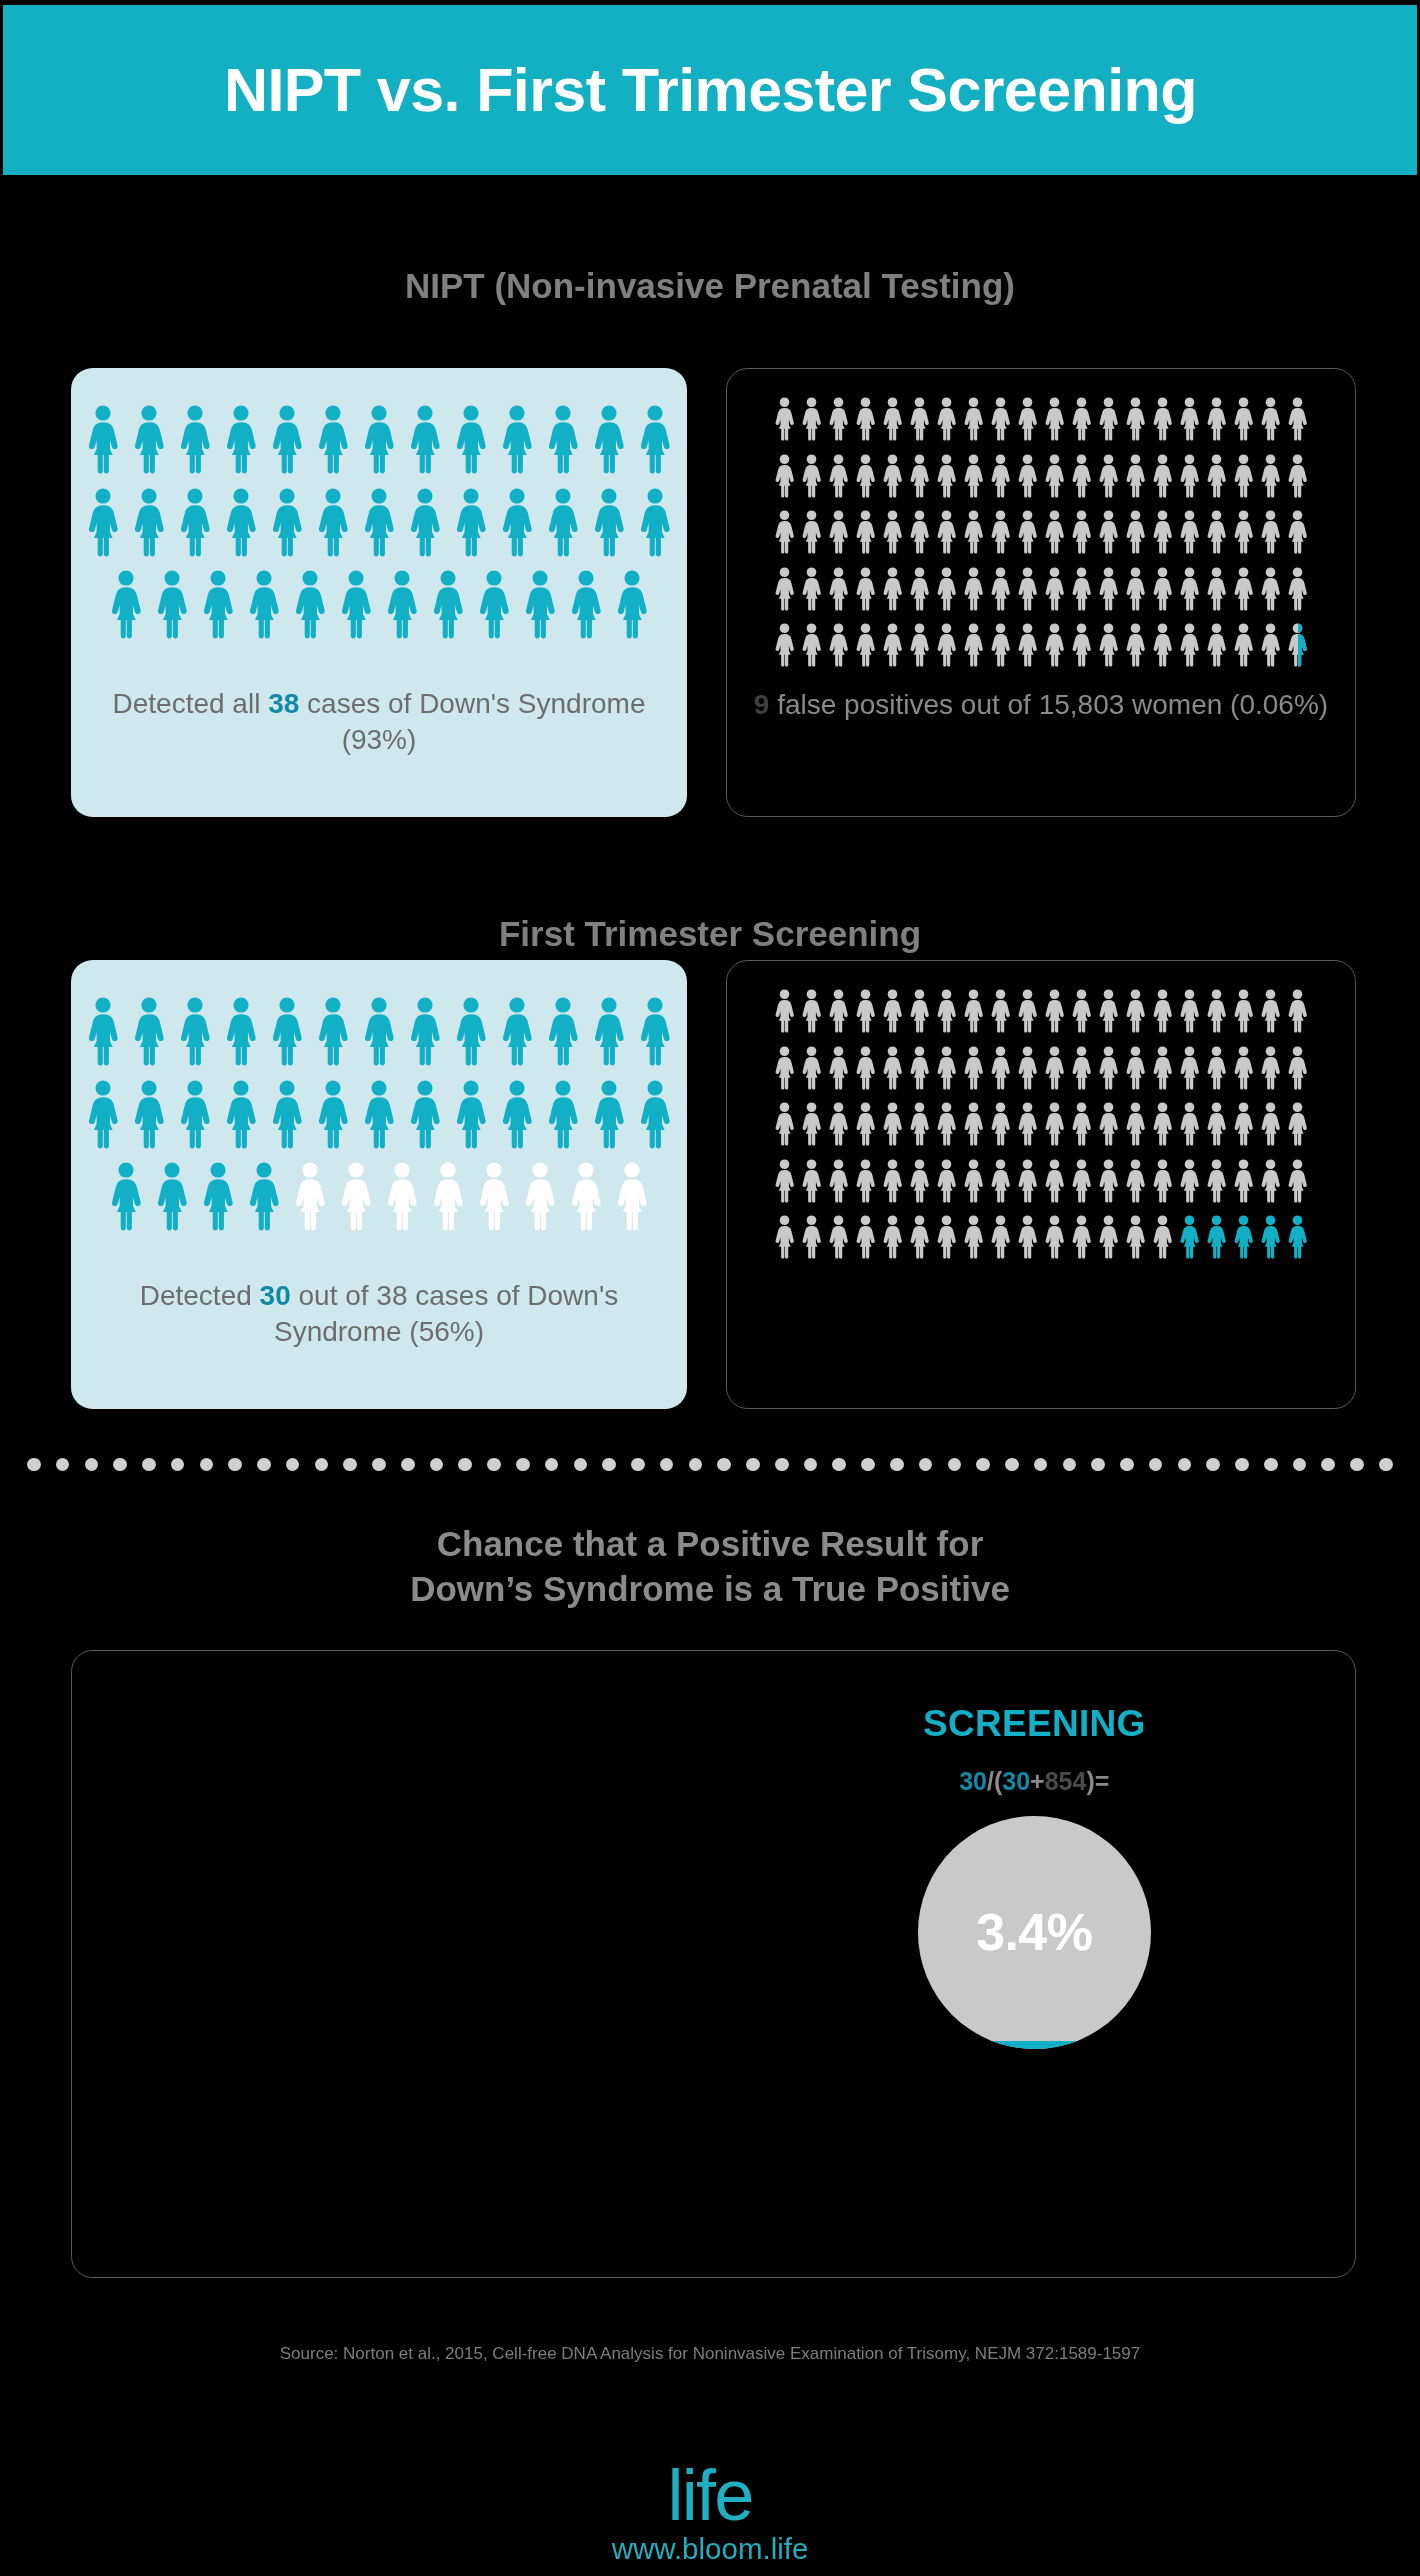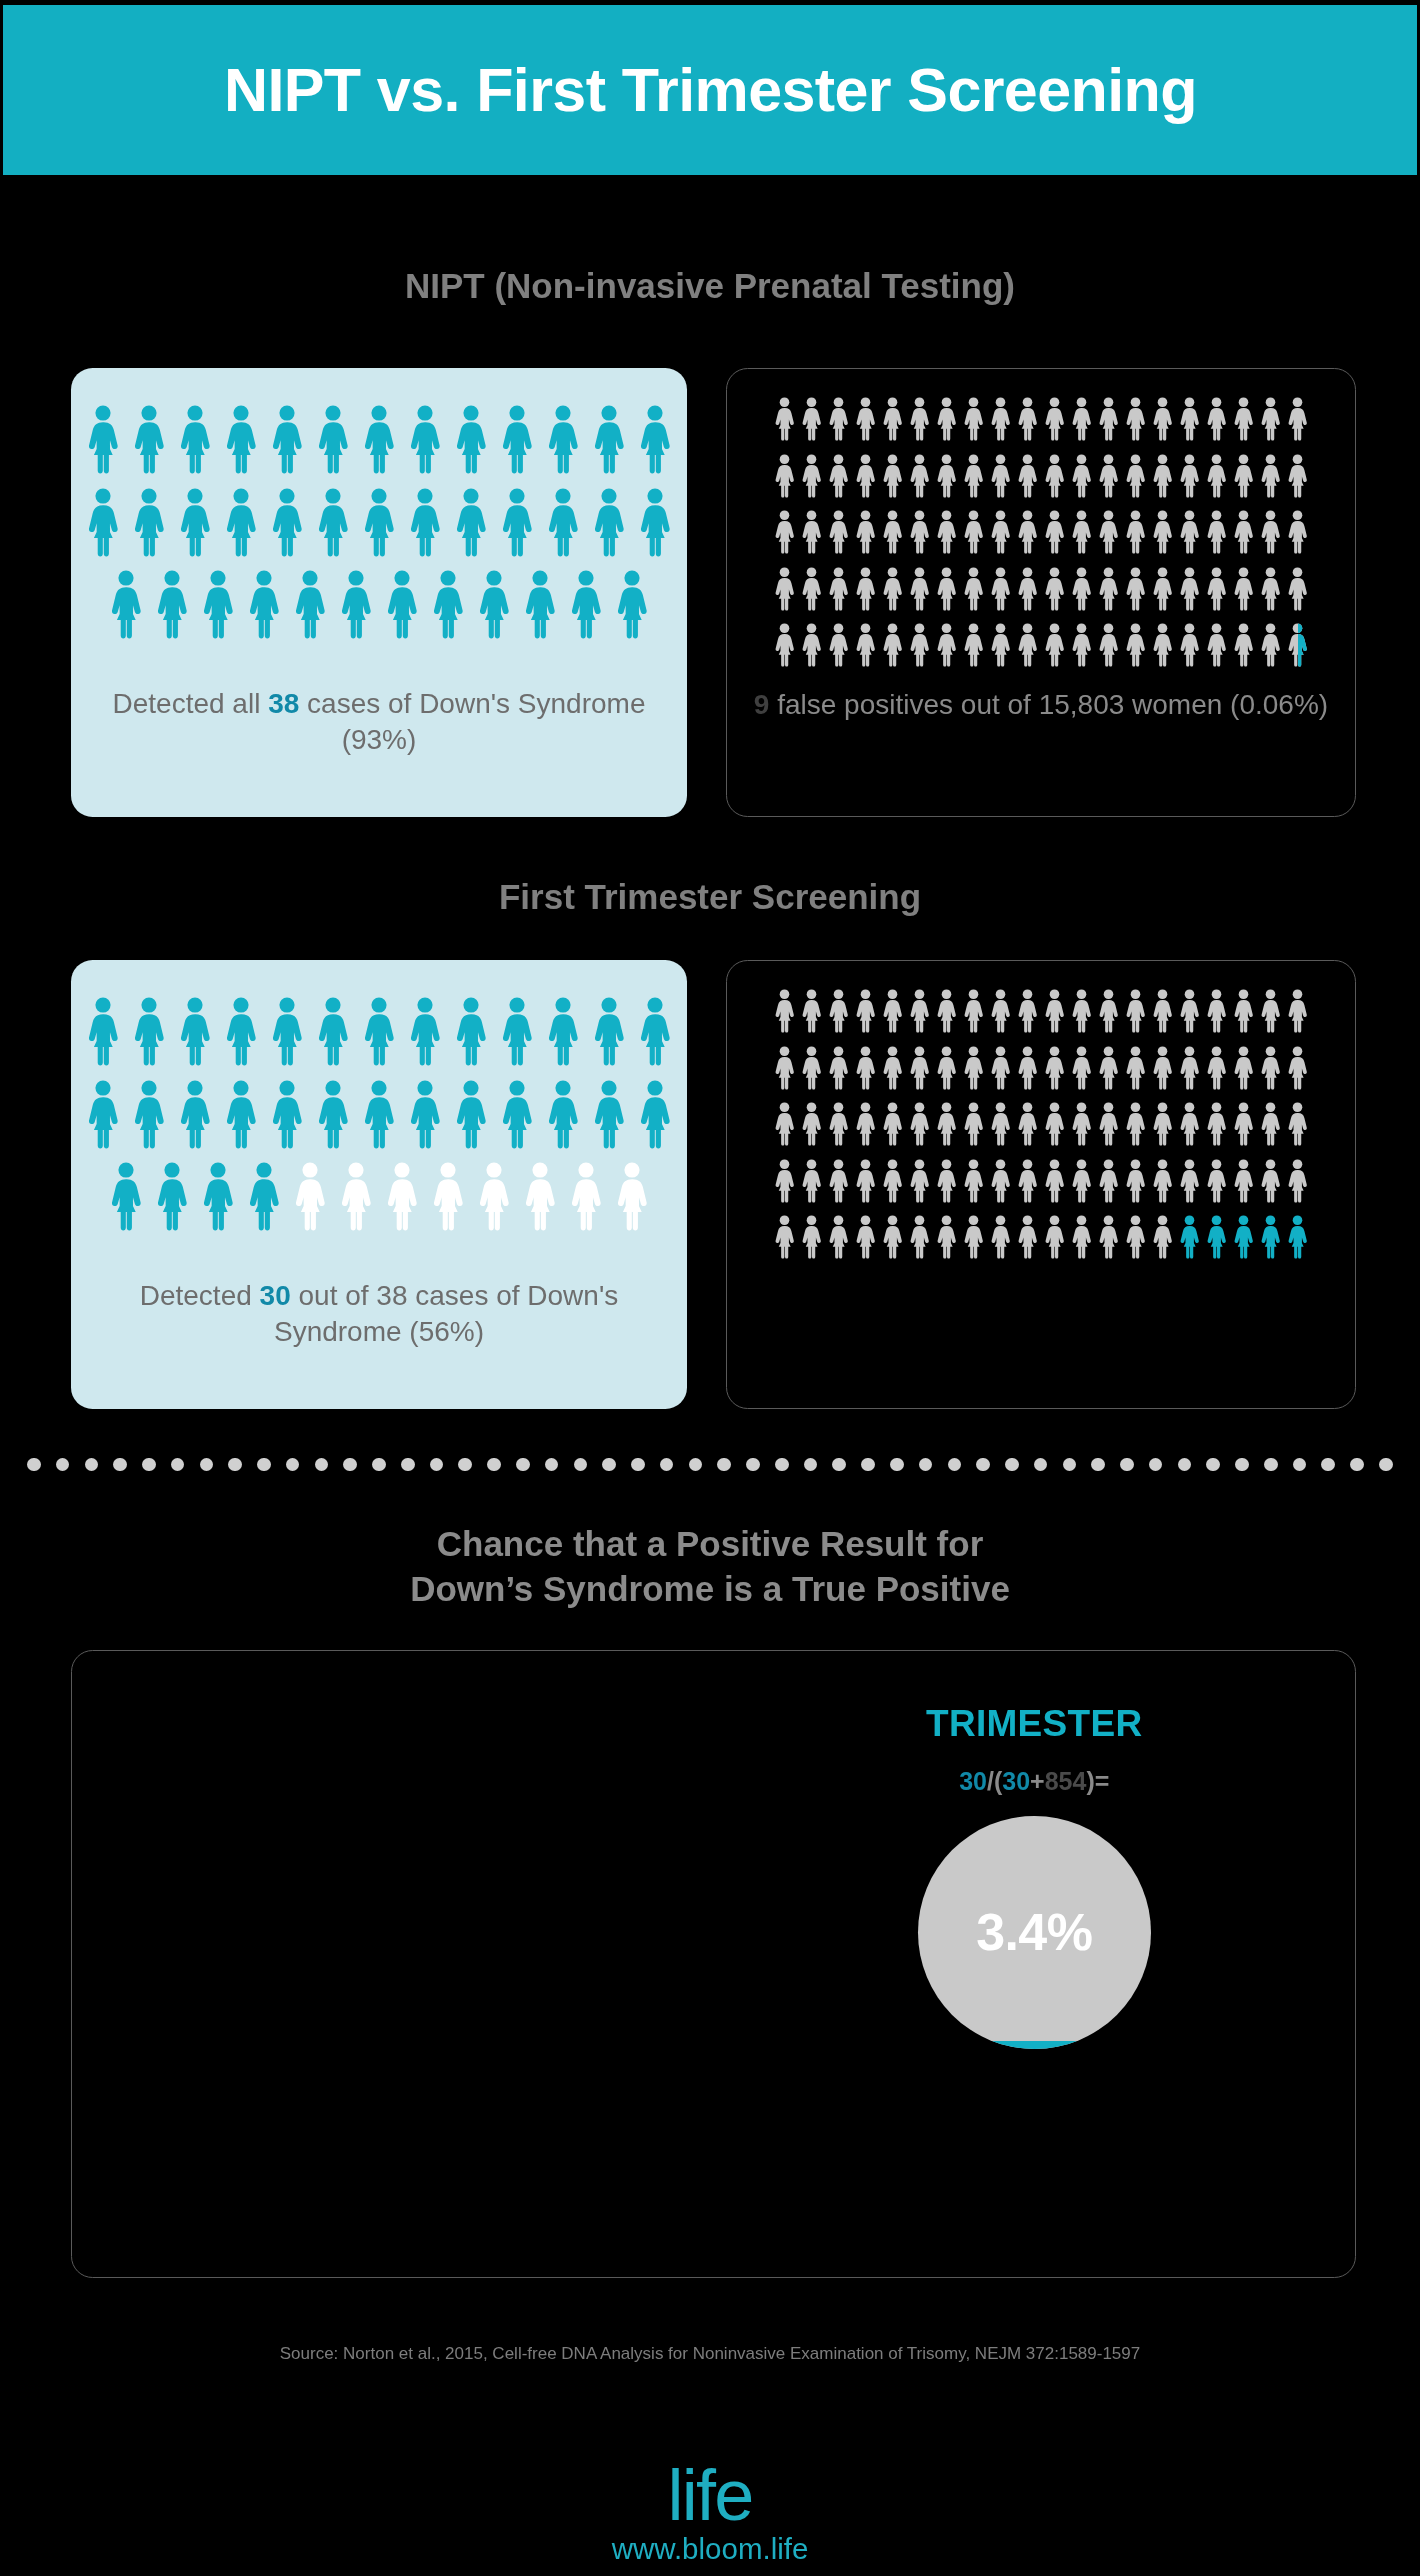--- a/index.html
+++ b/index.html
@@ -20,21 +20,21 @@
     color:#fff; font-size:61px; font-weight:bold;
     letter-spacing:-0.6px; white-space:nowrap;
   }
 
   
   .section-heading {
     position:absolute; width:100%; text-align:center;
     color:#808080; font-size:35px; font-weight:bold;
   }
   #heading-nipt { top:266px; }
-  #heading-fts  { top:877px; }
+  #heading-fts  { top:914px; }
 
   
   .card {
     position:absolute; border-radius:21.6px; overflow:hidden;
   }
   .card.light { background:#CFE8EE; }
   .card.dark  { background:#000; border:1.7px solid #5a5a5a; }
 
   #card-nipt-detected   { left:71px;  top:368px;  width:616px; height:449px; }
   #card-nipt-falsepos   { left:726px; top:368px;  width:630px; height:449px; }
@@ -1915,21 +1915,21 @@
   <div id="bottom-heading">
     <div>Chance that a Positive Result for</div>
     <div>Down’s Syndrome is a True Positive</div>
   </div>
 
   <div id="bottom-panel">
 
 
     <div class="result-col" id="col-fts">
       <div class="result-title">
-        <div>TRIMESTER</div>
+        <div>SCREENING</div>
       </div>
       <div class="result-formula" id="formula-fts"><span class="f-teal">30</span><span class="f-light">/(</span><span class="f-teal">30</span><span class="f-light">+</span><span class="f-grey">854</span><span class="f-light">)=</span></div>
       <div class="gauge-wrap">
         <div class="gauge">
           <div class="gauge-fill" id="fill-fts" style="height: 3.4%;"></div>
         </div>
         <div class="gauge-label">3.4%</div>
       </div>
     </div>
   </div>

